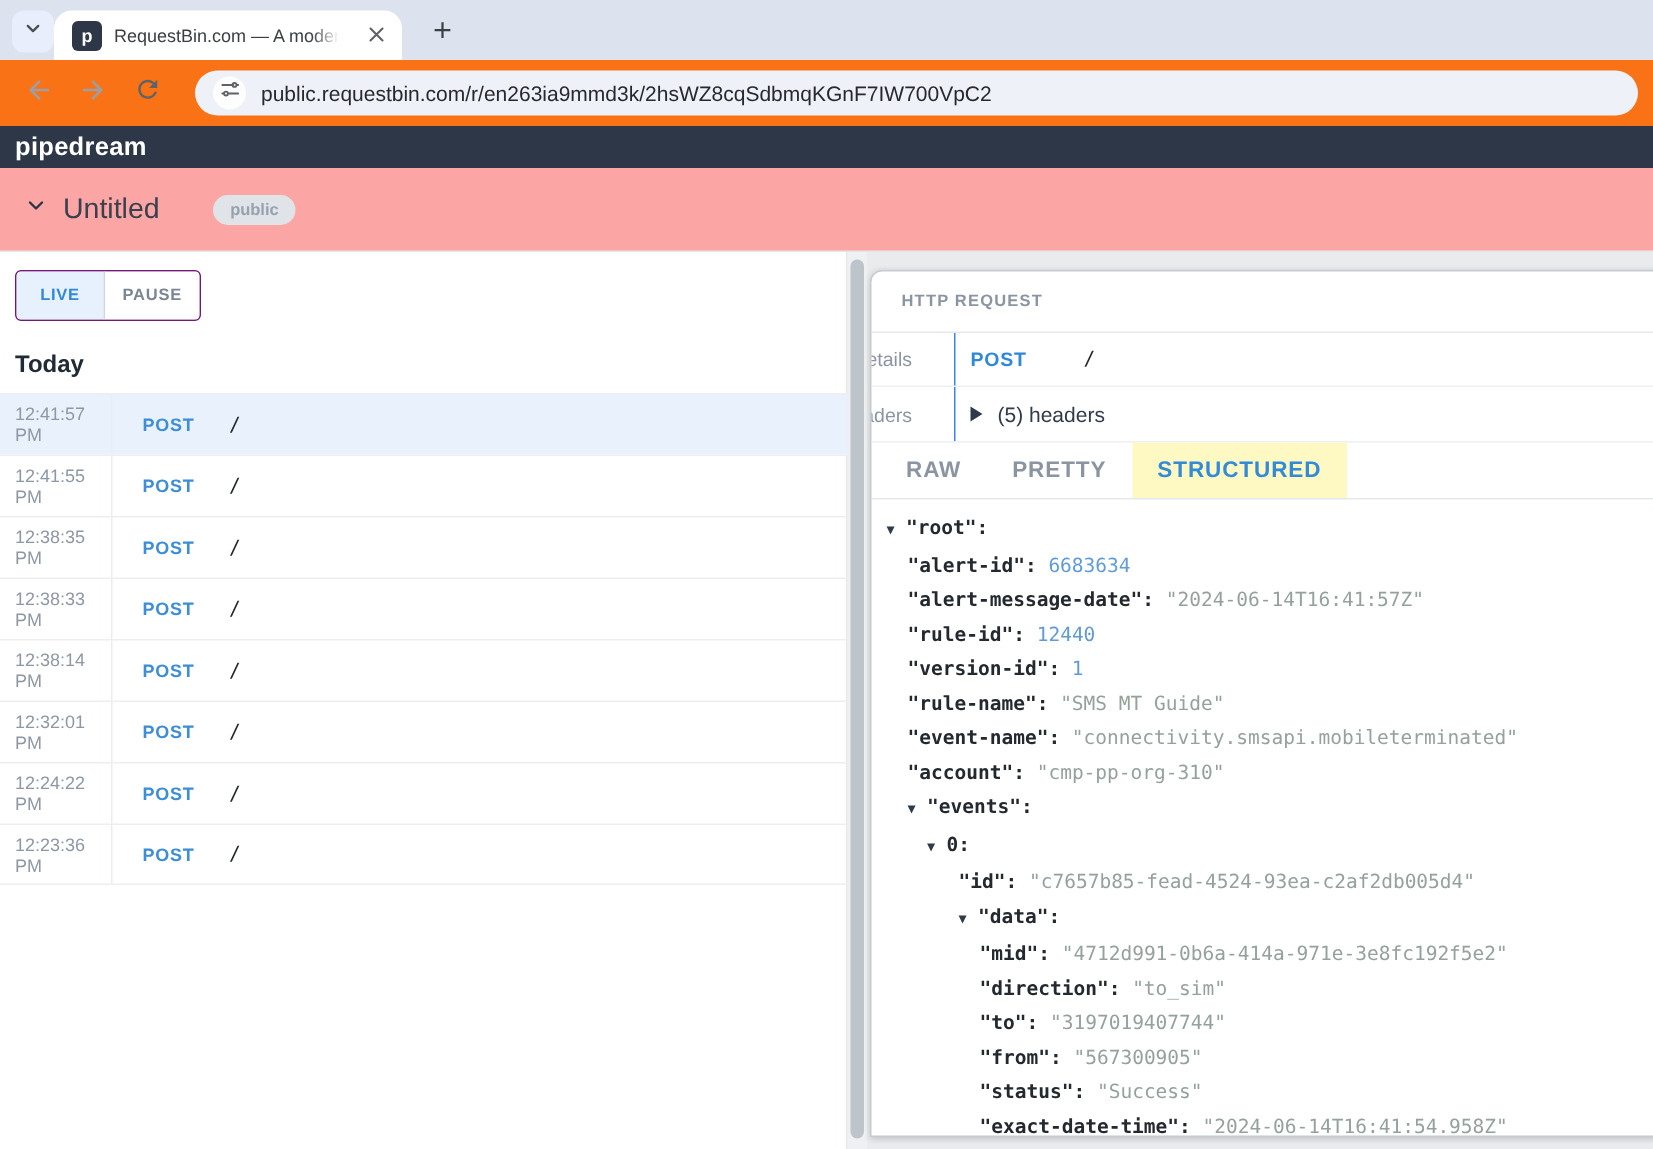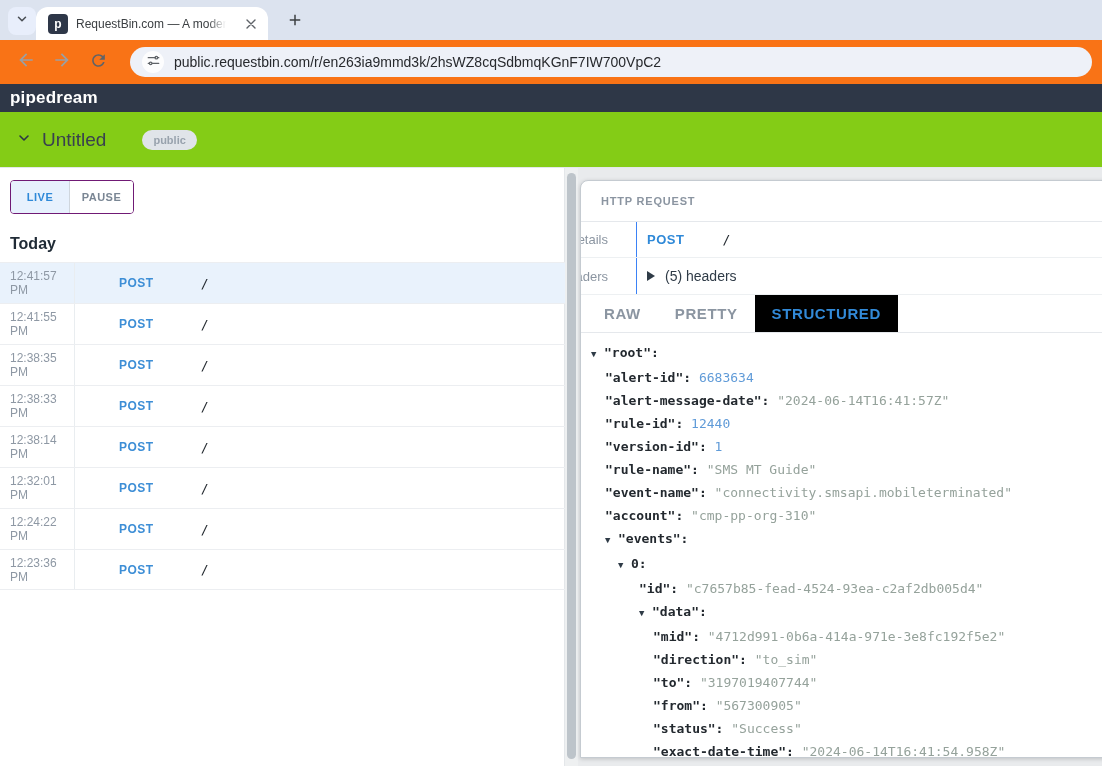--- a/index.html
+++ b/index.html
@@ -29,21 +29,21 @@
   #url-bar { flex:1; height:30px; background:#eef1f8; border-radius:15px; margin-left:12px;
     display:flex; align-items:center; padding:0 12px; }
   #site-info-btn { width:22px; height:22px; background:#fdfdfe; border-radius:50%;
     display:flex; align-items:center; justify-content:center; flex:none; }
   #url-text { font-size:14px; color:#27292d; margin-left:10px; white-space:nowrap; }
 
   
   #pd-header { height:28px; background:#2e3747; display:flex; align-items:center; padding:0 10px; }
   #pd-logo { color:#fff; font-size:17px; font-weight:bold; letter-spacing:.2px; }
 
-  #subheader { height:56px; background:#84cc16; border-bottom:1px solid #e3e7ea;
+  #subheader { height:56px; background:#fca5a5; border-bottom:1px solid #e3e7ea;
     display:flex; align-items:center; padding:0 16px; }
   #bin-title { font-size:19px; color:#39414f; margin-left:10px; }
   #bin-badge { margin-left:36px; background:#e0e4e9; color:#98a2ad; font-size:11px; font-weight:bold;
     padding:4px 11px; border-radius:10px; }
 
   
   #main { position:relative; height:598px; background:#e9ebed; }
   #left-panel { position:absolute; left:0; top:0; width:565px; height:598px; background:#fff;
     border-right:1px solid #e4e7ea; }
   #v-scrollbar { position:absolute; left:565px; top:0; width:13px; height:598px; background:#eef0f1; }
@@ -58,21 +58,21 @@
   #pause-btn { width:64px; background:#fff; color:#7a8694; font-size:11px; font-weight:bold;
     letter-spacing:.5px; display:flex; align-items:center; justify-content:center;
     border-left:1px solid #cfd6dd; }
   #search-box { flex:1; margin-left:14px; background:#eceef1; border-radius:4px; display:flex;
     align-items:center; padding:0 12px; }
   #search-placeholder { color:#9aa5b1; font-size:15px; margin-left:9px; }
 
   #today-label { position:absolute; left:10px; top:67px; font-size:16px; font-weight:bold; color:#202b36;text-align:center; }
 
   #request-list { position:absolute; left:0; top:94px; width:565px; }
-  .req-row { height:41px; display:flex; align-items:center; border-top:1px solid #eceef1;gap:24px; }
+  .req-row { height:41px; display:flex; align-items:center; border-top:1px solid #eceef1; }
   .req-row:last-child { border-bottom:1px solid #eceef1; }
   .req-row.selected { background:#e9f2fc; }
   .req-time { width:75px; padding-left:10px; font-size:12px; color:#8e98a4; flex:none;
     align-self:stretch; display:flex; align-items:center; border-right:1px solid #e9edf0; }
   .req-method { margin-left:20px; font-size:12px; font-weight:bold; color:#3d8ed6; letter-spacing:.5px; }
   .req-path { margin-left:23px; font-size:13px; color:#23292f; font-family:"DejaVu Sans Mono", monospace; }
 
   
   #request-card { position:absolute; left:580px; top:12px; width:560px; height:578px;
     background:#fff; border:1px solid #c5cbd1; border-radius:8px 8px 0 0;
@@ -94,21 +94,21 @@
   .tri-right { width:0; height:0; border-left:8px solid #2f3b47; border-top:5px solid transparent;
     border-bottom:5px solid transparent; }
   #headers-summary { margin-left:10px; font-size:14px; color:#2f3b47; }
 
   #body-row { display:flex; flex:1; min-height:0; }
   #body-row .label-col { align-items:flex-start; padding-top:13px; }
   #body-content { flex:1; display:flex; flex-direction:column; min-width:0; }
   #body-tabs { height:38px; border-bottom:1px solid #e5e8ec; display:flex; padding-left:6px; flex:none; }
   .tab { padding:0 17px; display:flex; align-items:center; font-size:15px; font-weight:bold;
     letter-spacing:.6px; color:#8b95a1; }
-  .tab.active { background:#000000; color:#328ad8; }
+  .tab.active { background:#fef9c3; color:#328ad8; }
 
   #json-view { flex:1; padding:8px 0 0 10px; font-family:"DejaVu Sans Mono", monospace;
     font-size:13px; overflow:hidden; }
   .json-line { line-height:23px; white-space:pre; }
   .json-arrow { display:inline-block; width:13px; font-size:9px; color:#2f3b47; }
   .json-key { font-weight:bold; color:#23292f; }
   .val-number { color:#609bd8; }
   .val-string { color:#95a29b; }
 </style>
 </head>

